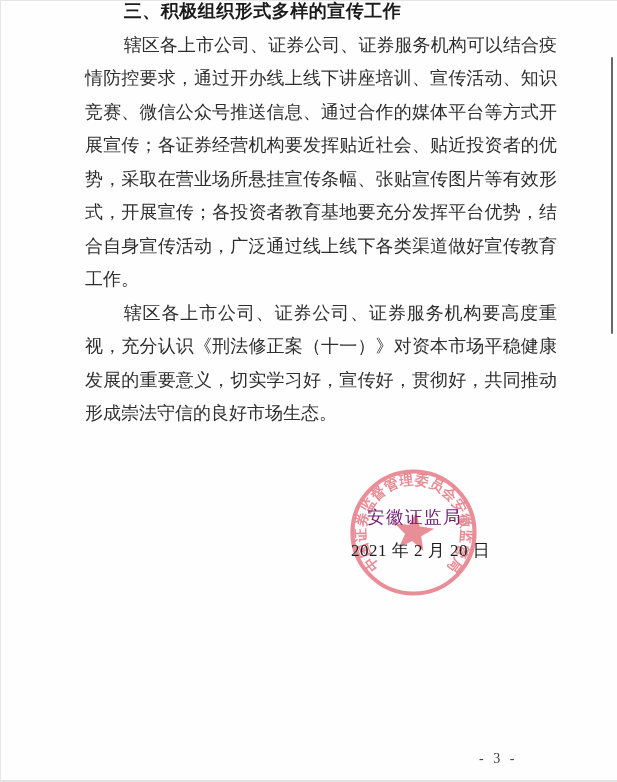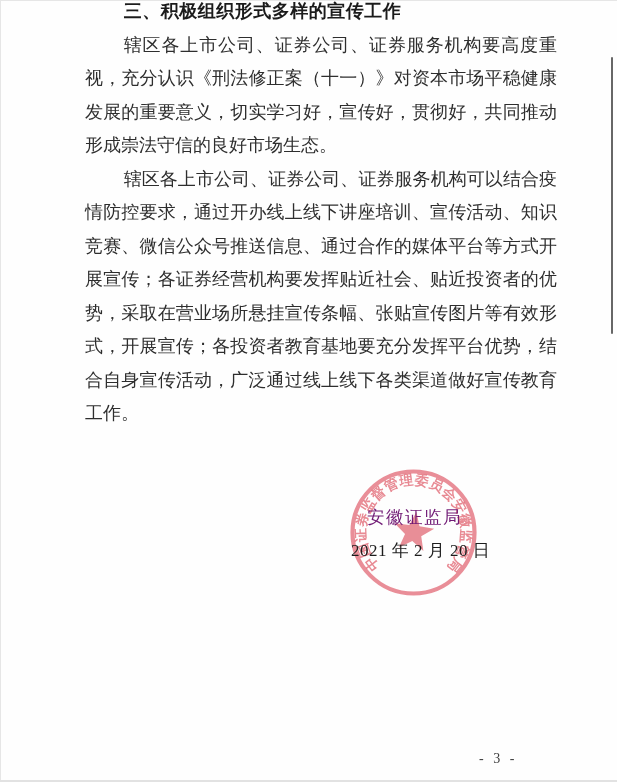--- a/index.html
+++ b/index.html
@@ -65,22 +65,22 @@
     background:#3c3c3c;opacity:0.78;border-radius:1px;
   }
 </style>
 </head>
 <body>
 
 <div class="page">
 
   <div class="doc-body">
     <h3 class="doc-heading">三、积极组织形式多样的宣传工作</h3>
+    <p class="doc-par">辖区各上市公司、证券公司、证券服务机构可以结合疫情防控要求，通过开办线上线下讲座培训、宣传活动、知识竞赛、微信公众号推送信息、通过合作的媒体平台等方式开展宣传；各证券经营机构要发挥贴近社会、贴近投资者的优势，采取在营业场所悬挂宣传条幅、张贴宣传图片等有效形式，开展宣传；各投资者教育基地要充分发挥平台优势，结合自身宣传活动，广泛通过线上线下各类渠道做好宣传教育工作。</p>
     <p class="doc-par">辖区各上市公司、证券公司、证券服务机构要高度重视，充分认识《刑法修正案（十一）》对资本市场平稳健康发展的重要意义，切实学习好，宣传好，贯彻好，共同推动形成崇法守信的良好市场生态。</p>
-    <p class="doc-par">辖区各上市公司、证券公司、证券服务机构可以结合疫情防控要求，通过开办线上线下讲座培训、宣传活动、知识竞赛、微信公众号推送信息、通过合作的媒体平台等方式开展宣传；各证券经营机构要发挥贴近社会、贴近投资者的优势，采取在营业场所悬挂宣传条幅、张贴宣传图片等有效形式，开展宣传；各投资者教育基地要充分发挥平台优势，结合自身宣传活动，广泛通过线上线下各类渠道做好宣传教育工作。</p>
   </div>
 
   <svg class="seal" viewBox="0 0 131 131" aria-hidden="true">
     <circle class="ring" cx="65.5" cy="65.5" r="61" fill="none" stroke-width="4.2" opacity="0.82"></circle>
     <defs>
       <path id="seal-arc" d="M 31.56 99.44 A 48 48 0 1 1 99.44 99.44" fill="none"></path>
     </defs>
     <text class="ring-text" font-size="13.8" letter-spacing="0.4" opacity="0.85">
       <textPath href="#seal-arc" startOffset="0">中国证券监督管理委员会安徽监管局</textPath>
     </text>

